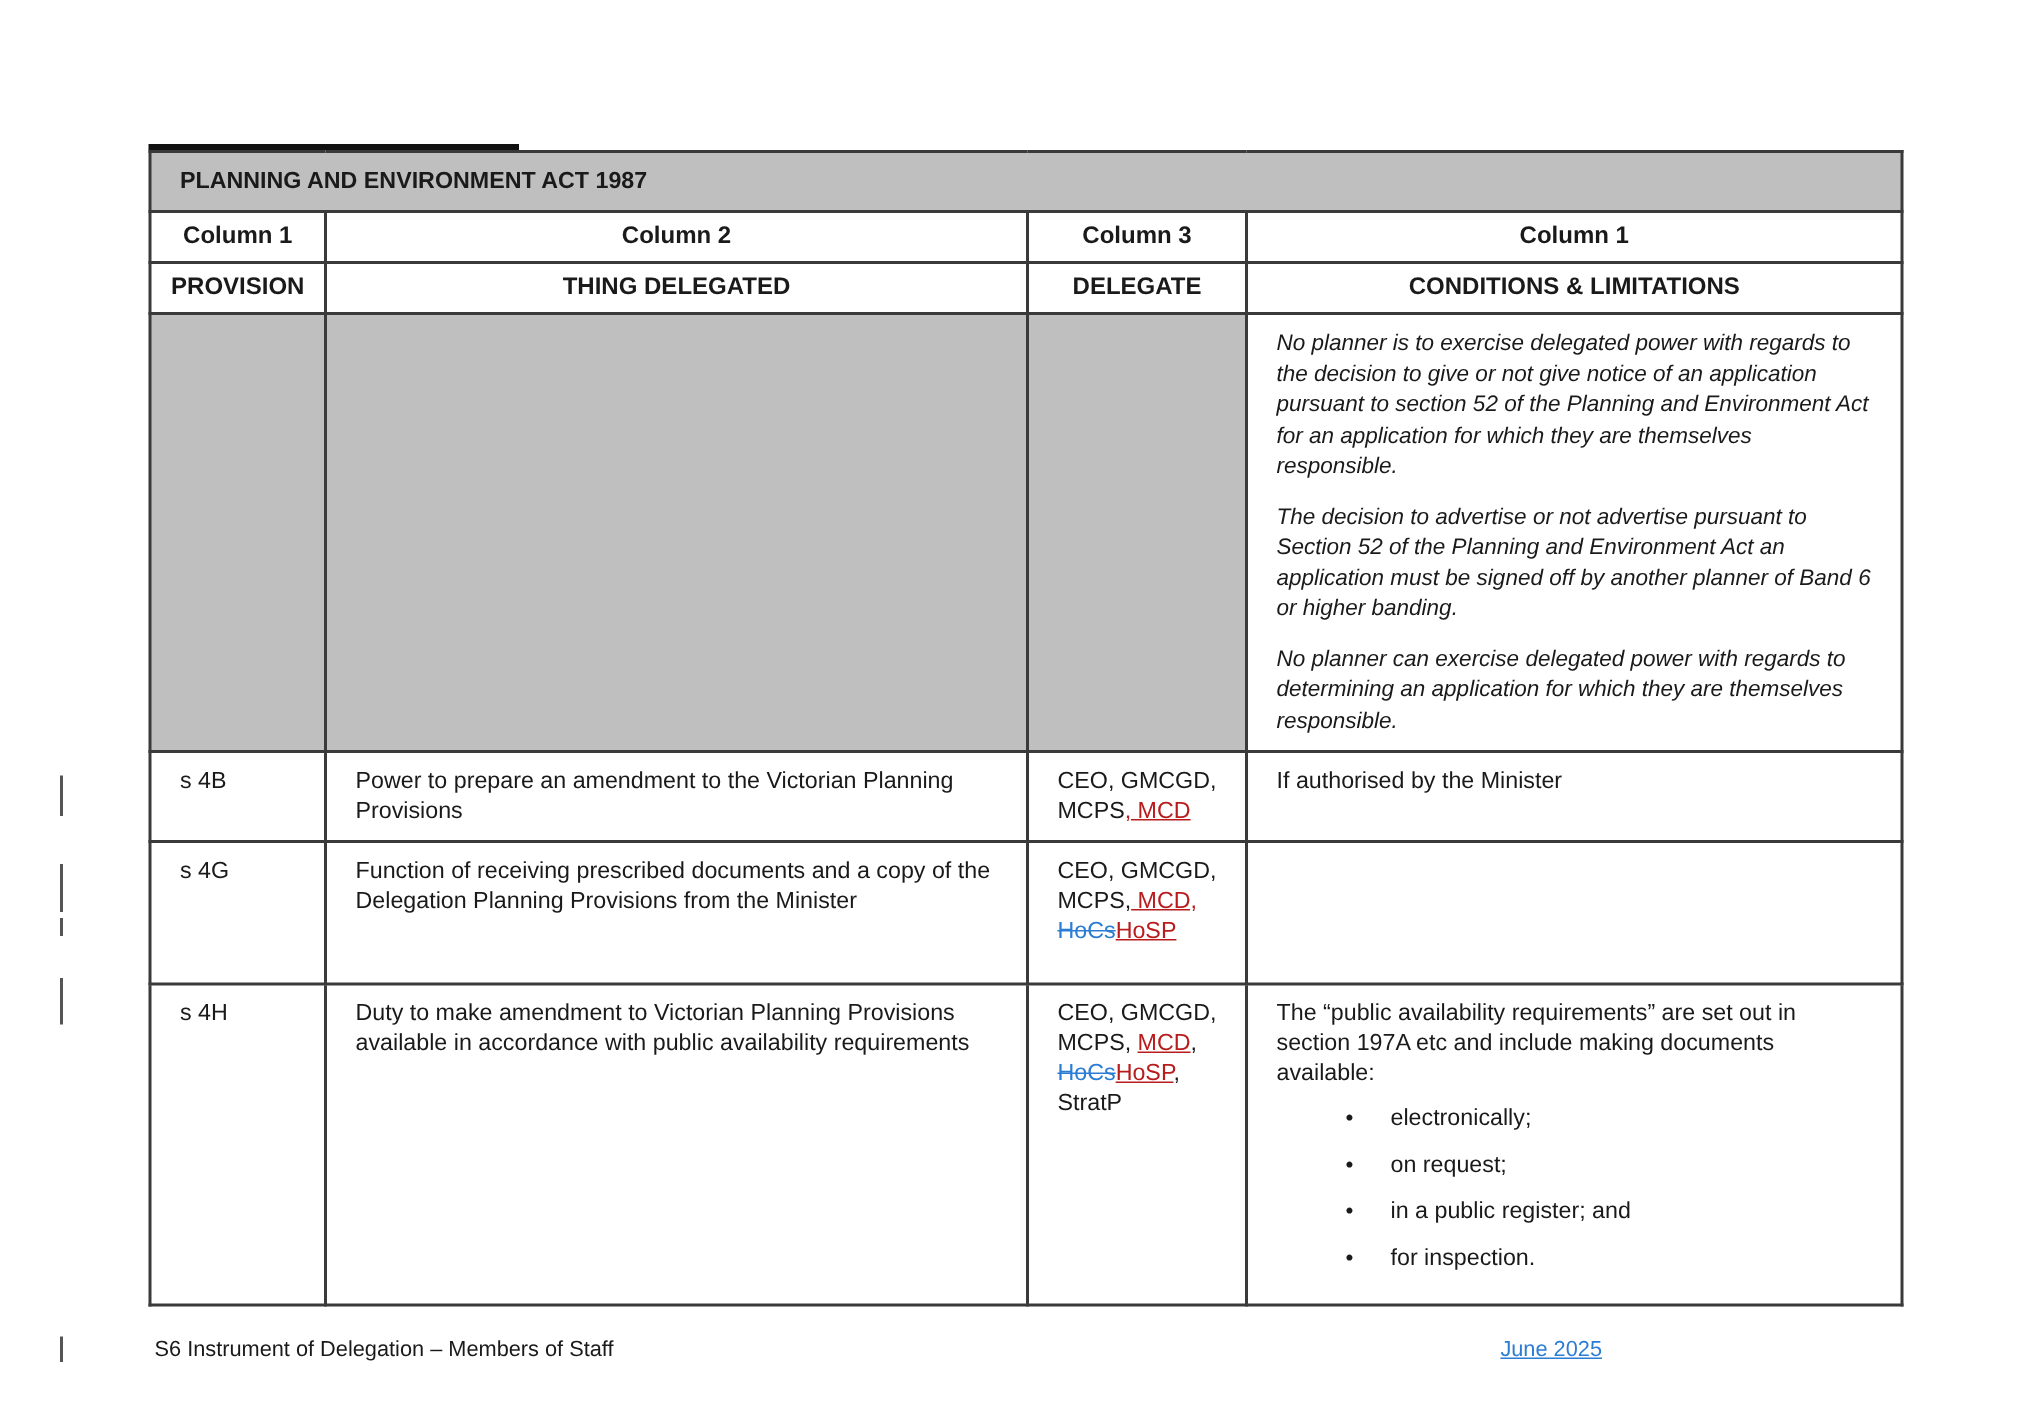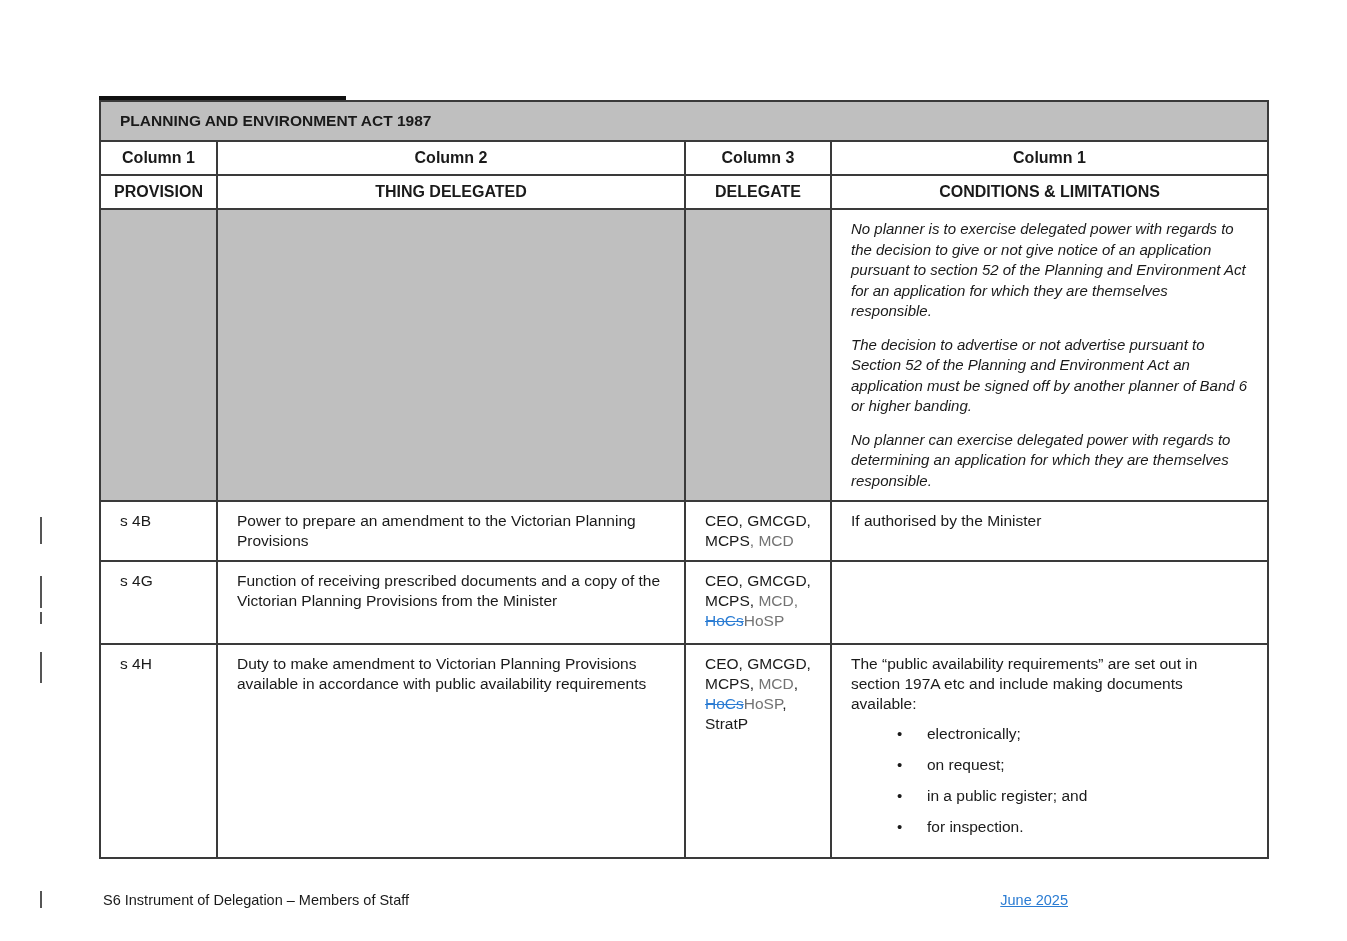--- a/index.html
+++ b/index.html
@@ -54,26 +54,26 @@
   tr.intro-row { height: 221px; }
   td.conditions-italic p {
     font-style: italic;
     font-size: 15px;
     line-height: 20.5px;
     margin-bottom: 13px;
   }
   td.conditions-italic p:last-child { margin-bottom: 0; }
 
   tr.row-s4b { height: 59px; }
-  tr.row-s4g { height: 83px; }
+  tr.row-s4g { height: 95px; }
   tr.row-s4h { height: 194px; }
 
   td.delegate-cell { padding: 9px 6px 9px 12px; }
 
-  .ins { color: #737373; }
+  .ins { color: #b91c1c; text-decoration: underline; }
   .del { color: #2b7cd3; text-decoration: line-through; }
 
   td.conditions-cell .intro { margin-bottom: 10px; }
   .bullet-row {
     display: flex;
     margin: 0 0 11px 46px;
   }
   .bullet-glyph {
     width: 30px; flex: 0 0 30px;
     font-size: 15px;
@@ -148,21 +148,21 @@
 
     <tr class="row-s4b">
       <td>s 4B</td>
       <td>Power to prepare an amendment to the Victorian Planning Provisions</td>
       <td class="delegate-cell"><span>CEO, GMCGD, MCPS</span><span class="ins">, MCD</span></td>
       <td>If authorised by the Minister</td>
     </tr>
 
     <tr class="row-s4g">
       <td>s 4G</td>
-      <td>Function of receiving prescribed documents and a copy of the Victorian Planning Provisions from the Minister</td>
+      <td>Function of receiving prescribed documents and a copy of the Delegation Planning Provisions from the Minister</td>
       <td class="delegate-cell"><span>CEO, GMCGD, MCPS,</span><span class="ins"> MCD,</span><span> </span><span class="del">HoCs</span><span class="ins">HoSP</span></td>
       <td></td>
     </tr>
 
     <tr class="row-s4h">
       <td>s 4H</td>
       <td>Duty to make amendment to Victorian Planning Provisions available in accordance with public availability requirements</td>
       <td class="delegate-cell"><span>CEO, GMCGD, MCPS, </span><span class="ins">MCD</span><span>, </span><span class="del">HoCs</span><span class="ins">HoSP</span><span>, StratP</span></td>
       <td class="conditions-cell">
         <div class="intro">The “public availability requirements” are set out in section 197A etc and include making documents available:</div>

